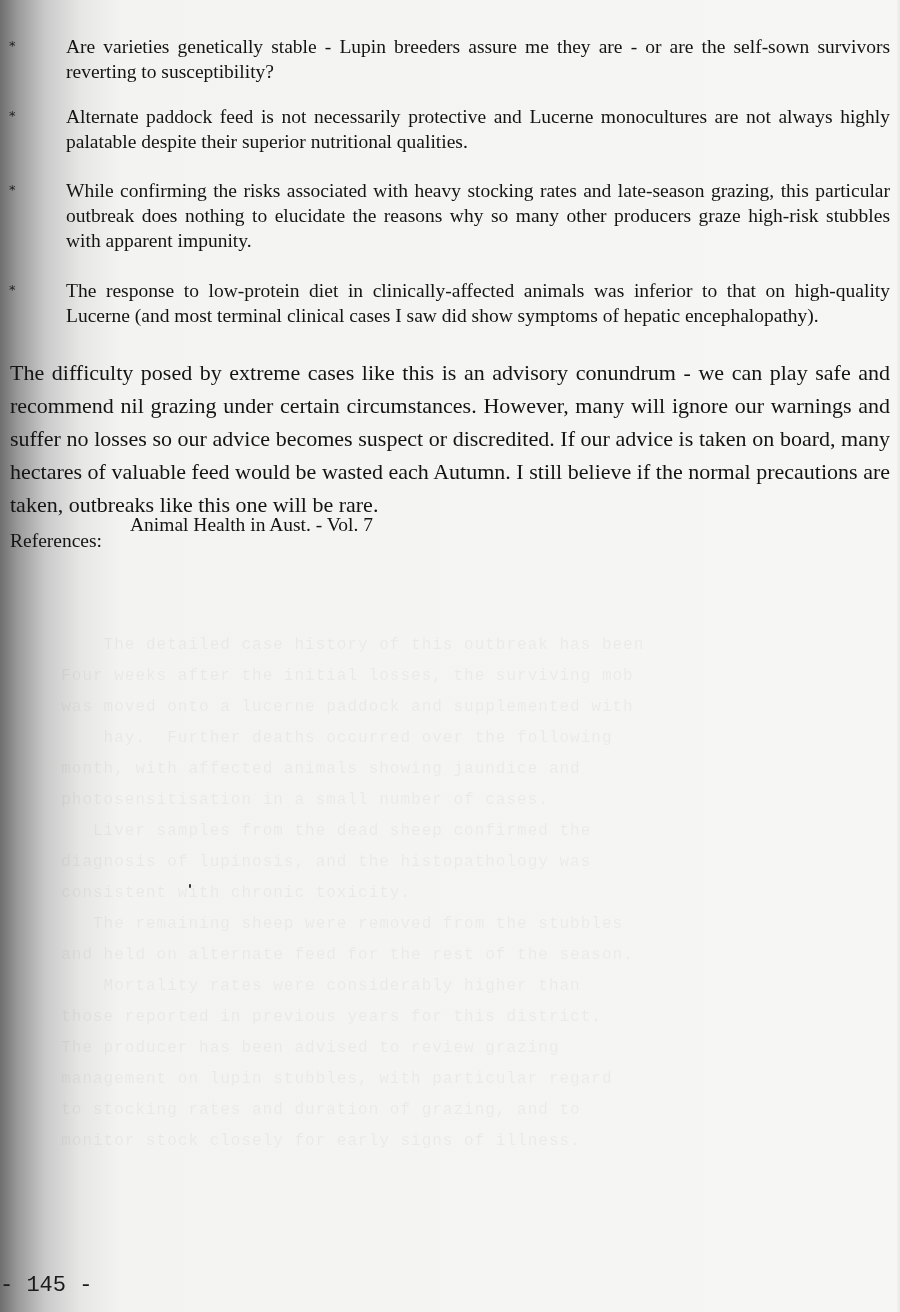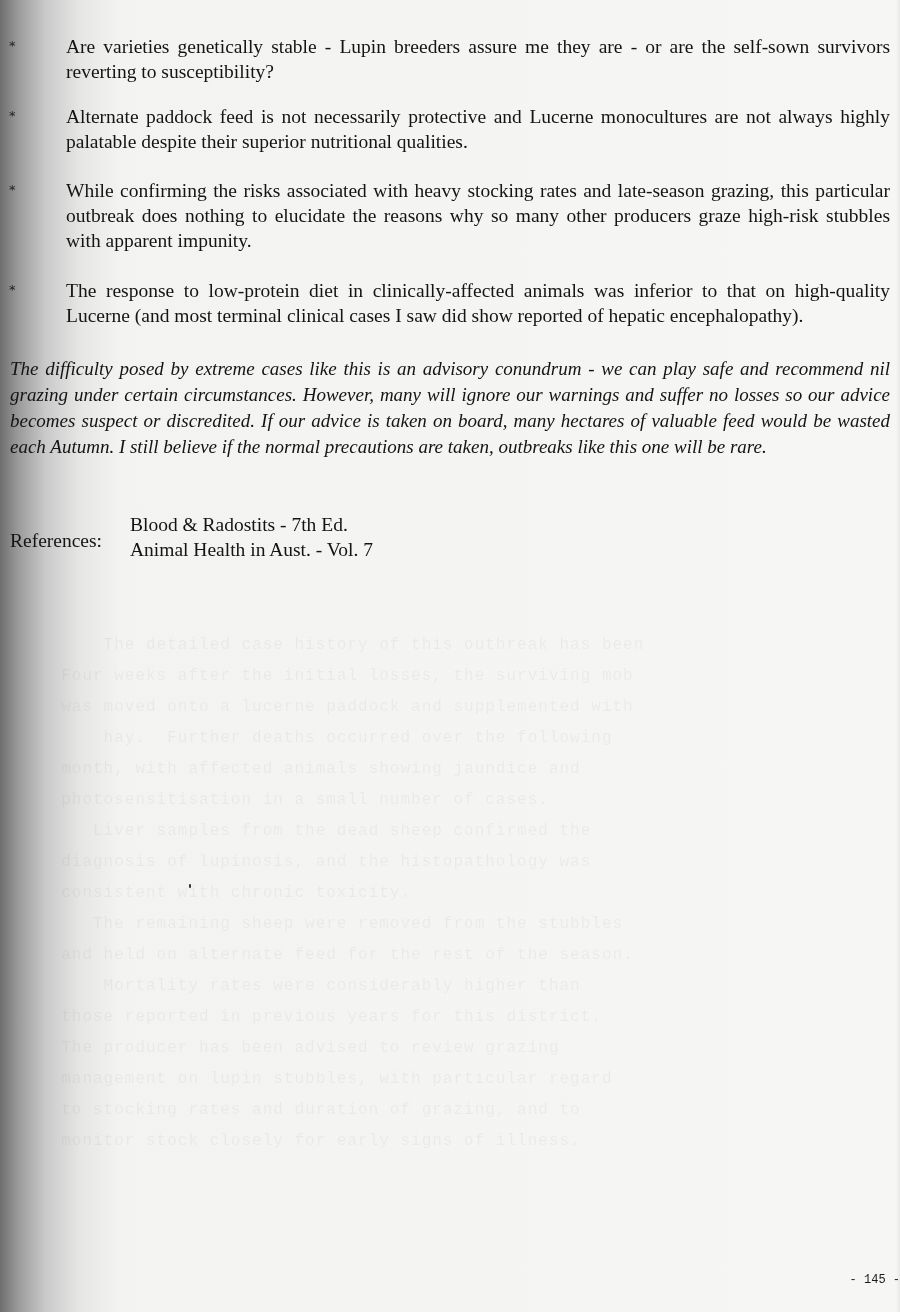--- a/index.html
+++ b/index.html
@@ -33,30 +33,30 @@
     position: absolute; left: 9px; top: 4px;
     font-family: "DejaVu Sans", sans-serif; font-size: 13px; color: #222;
   }
   .bullet .text {
     position: absolute; left: 66px; width: 824px;
     font-size: 19.5px; line-height: 25px; text-align: justify;
     text-align-last: left;
   }
   .para {
     position: absolute; left: 10px; top: 356px; width: 880px;
-    font-size: 19px; line-height: 26px; text-align: justify; font-style: italic;
+    font-size: 22px; line-height: 33px; text-align: justify;
   }
   .refs { position: absolute; left: 10px; top: 512px; font-size: 19.5px; line-height: 25px; }
   .refs .label { position: absolute; left: 0; top: 16px; white-space: nowrap; }
   .refs .list { position: absolute; left: 120px; top: 0; white-space: nowrap; }
   .refs .list div { height: 25px; }
   .pagenum {
-    position: absolute; left: 0; width: 900px; top: 1273px; text-align: right;
+    position: absolute; left: 0; width: 900px; top: 1273px; text-align: left;
     font-family: "Liberation Mono", "DejaVu Sans Mono", monospace;
-    font-size: 12px; color: #1a1a1a;
+    font-size: 22px; color: #1a1a1a;
   }
   .speck { position: absolute; width: 2px; height: 4px; background: #333; border-radius: 1px; }
 </style>
 </head>
 <body>
 
 <div class="page">
   <div class="right-edge"></div>
 
   <div class="ghost">      The detailed case history of this outbreak has been
@@ -85,30 +85,29 @@
     <div class="bullet" style="top:104px;">
       <span class="star">*</span>
       <div class="text">Alternate paddock feed is not necessarily protective and Lucerne monocultures are not always highly palatable despite their superior nutritional qualities.</div>
     </div>
     <div class="bullet" style="top:178px;">
       <span class="star">*</span>
       <div class="text">While confirming the risks associated with heavy stocking rates and late-season grazing, this particular outbreak does nothing to elucidate the reasons why so many other producers graze high-risk stubbles with apparent impunity.</div>
     </div>
     <div class="bullet" style="top:278px;">
       <span class="star">*</span>
-      <div class="text">The response to low-protein diet in clinically-affected animals was inferior to that on high-quality Lucerne (and most terminal clinical cases I saw did show reported of hepatic encephalopathy).</div>
+      <div class="text">The response to low-protein diet in clinically-affected animals was inferior to that on high-quality Lucerne (and most terminal clinical cases I saw did show symptoms of hepatic encephalopathy).</div>
     </div>
   </div>
 
   <div class="para">The difficulty posed by extreme cases like this is an advisory conundrum - we can play safe and recommend nil grazing under certain circumstances.  However, many will ignore our warnings and suffer no losses so our advice becomes suspect or discredited.  If our advice is taken on board, many hectares of valuable feed would be wasted each Autumn.  I still believe if the normal precautions are taken, outbreaks like this one will be rare.</div>
 
   <div class="refs">
     <span class="label">References:</span>
     <div class="list">
-      <div>Blood &amp; Radostits - 7th Ed.</div>
       <div>Animal Health in Aust. - Vol. 7</div>
     </div>
   </div>
 
   <span class="speck" style="left:189px; top:884px;"></span>
 
   <div class="pagenum">- 145 -</div>
 </div>
 
 </body></html>

